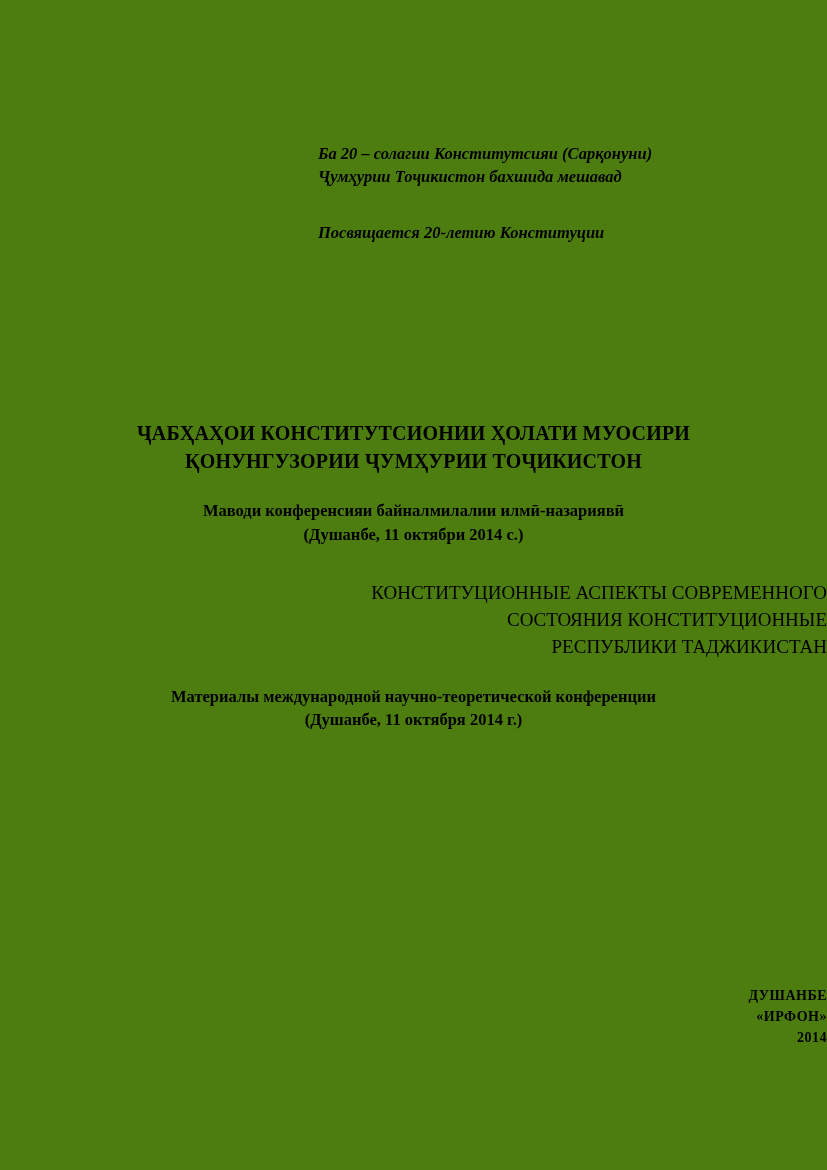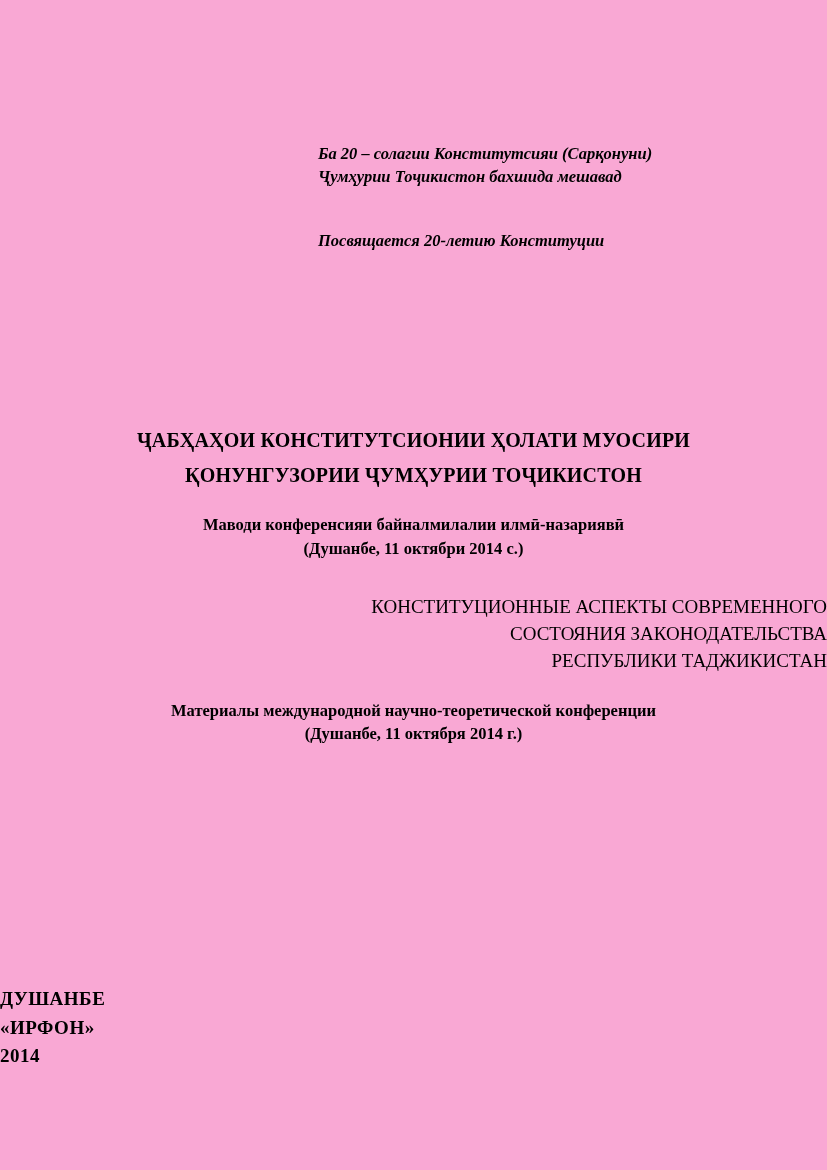--- a/index.html
+++ b/index.html
@@ -5,59 +5,58 @@
   html, body {
     margin: 0;
     padding: 0;
     background: #ffffff;
   }
   .page {
     position: relative;
     width: 827px;
     height: 1170px;
     margin: 0 auto;
-    background: #f9a8d4;
+    background: #4d7c0f;
     font-family: "Liberation Serif", "DejaVu Serif", serif;
     color: #000000;
     overflow: hidden;
   }
 
   
   .dedication {
     position: absolute;
     top: 142px;
     left: 318px;
     width: 440px;
     font-style: italic;
     font-weight: bold;
     font-size: 16.5px;
     line-height: 1.42;
     text-align: left;
   }
   .dedication .para + .para {
-    margin-top: 40px;
+    margin-top: 32px;
   }
   .dedication .line {
     white-space: nowrap;
   }
 
   
   .title-block {
     position: absolute;
     left: 0;
     right: 0;
     top: 420px;
     text-align: center;
   }
   .t-main {
     font-weight: bold;
     font-size: 20px;
     line-height: 1.38;
     letter-spacing: 0.2px;
-    margin-top: 7px;
   }
   .t-sub {
     font-weight: bold;
     font-size: 16.5px;
     line-height: 1.42;
     margin-top: 24px;
   }
   .t-sub .line2 {
     display: block;
   }
@@ -76,23 +75,23 @@
     line-height: 1.42;
     margin-top: 24px;
   }
 
   
   .imprint {
     position: absolute;
     left: 0;
     right: 0;
     top: 985px;
-    text-align: left;
+    text-align: right;
     font-weight: bold;
-    font-size: 19px;
+    font-size: 14px;
     line-height: 1.5;
   }
   .imprint div {
     letter-spacing: 0.5px;
   }
 </style>
 </head>
 <body>
 
 <div class="page">
@@ -115,21 +114,21 @@
     </div>
     <div class="t-sub">
       <div>Маводи конференсияи байналмилалии илмӣ-назариявӣ</div>
       <div class="line2">(Душанбе, 11 октябри 2014 с.)</div>
     </div>
 
     <div class="block-gap"></div>
 
     <div>
       <div class="t-main-ru">КОНСТИТУЦИОННЫЕ АСПЕКТЫ СОВРЕМЕННОГО</div>
-      <div class="t-main-ru">СОСТОЯНИЯ ЗАКОНОДАТЕЛЬСТВА</div>
+      <div class="t-main-ru">СОСТОЯНИЯ КОНСТИТУЦИОННЫЕ</div>
       <div class="t-main-ru">РЕСПУБЛИКИ ТАДЖИКИСТАН</div>
     </div>
     <div class="t-sub-ru">
       <div>Материалы международной научно-теоретической конференции</div>
       <div>(Душанбе, 11 октября 2014 г.)</div>
     </div>
 
   </div>
 
   <div class="imprint">

